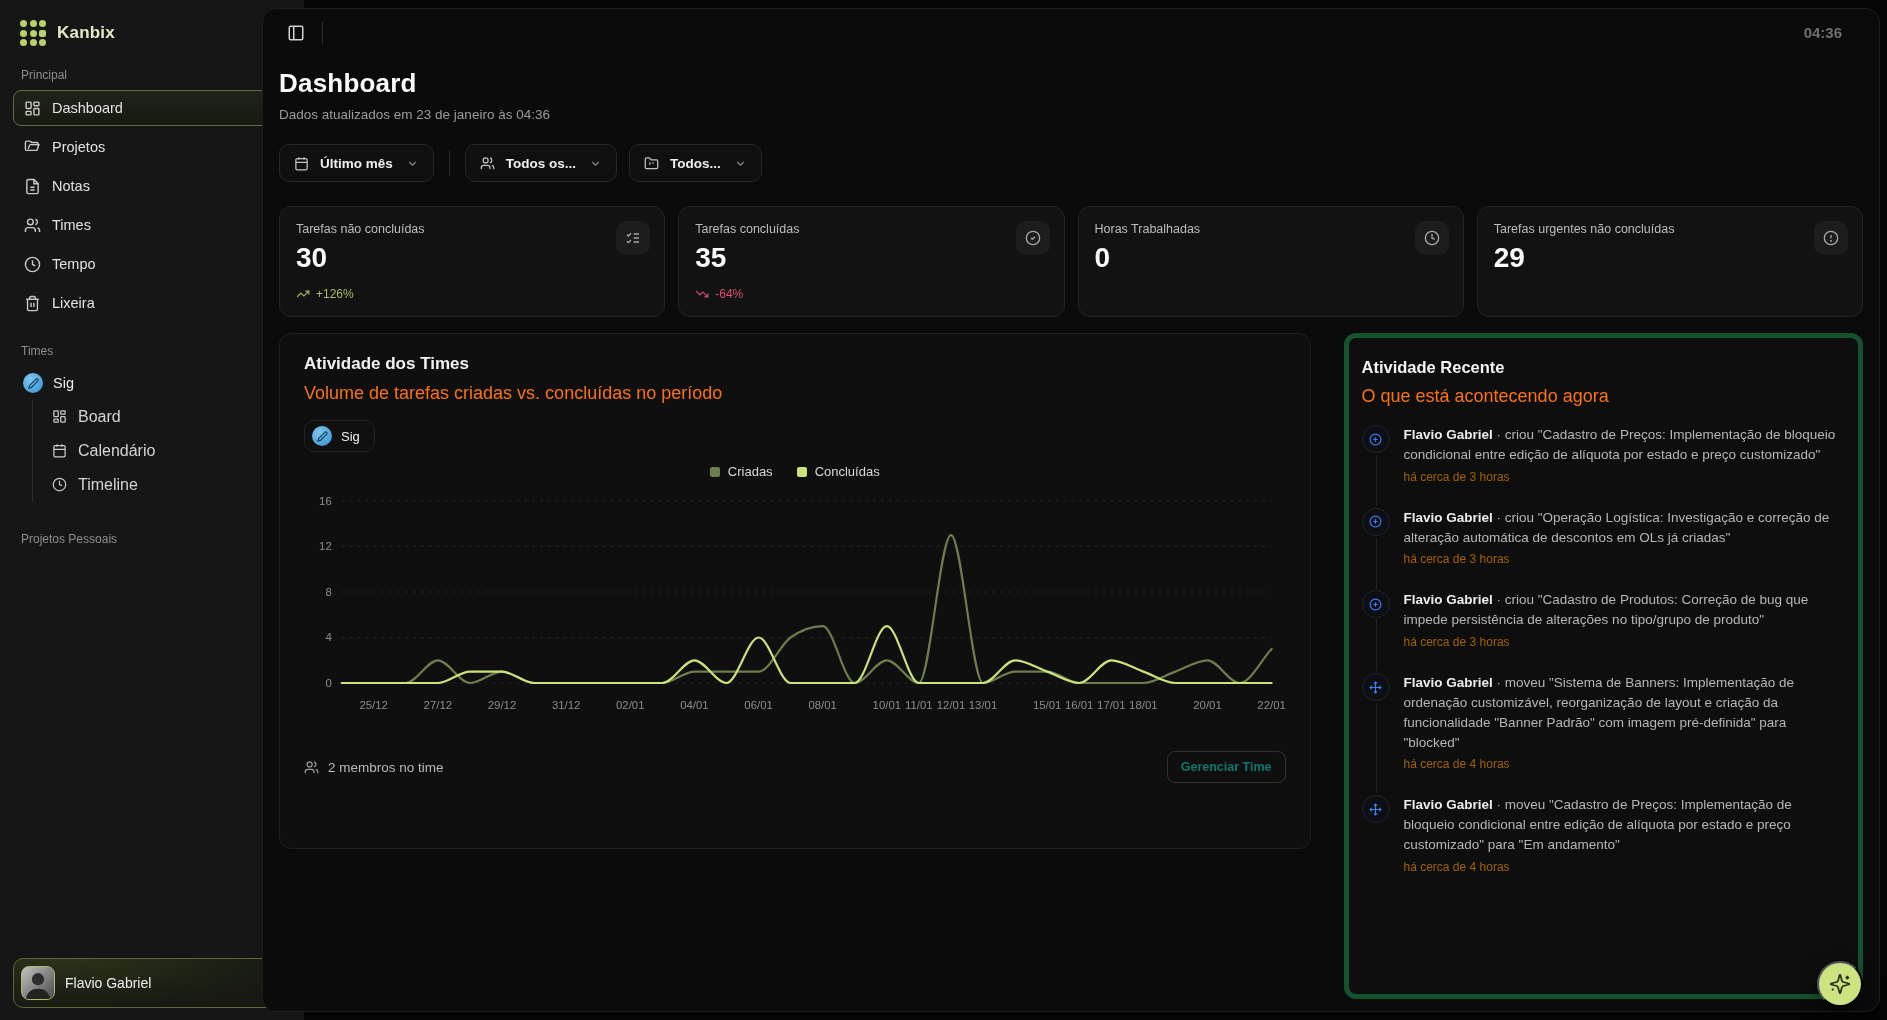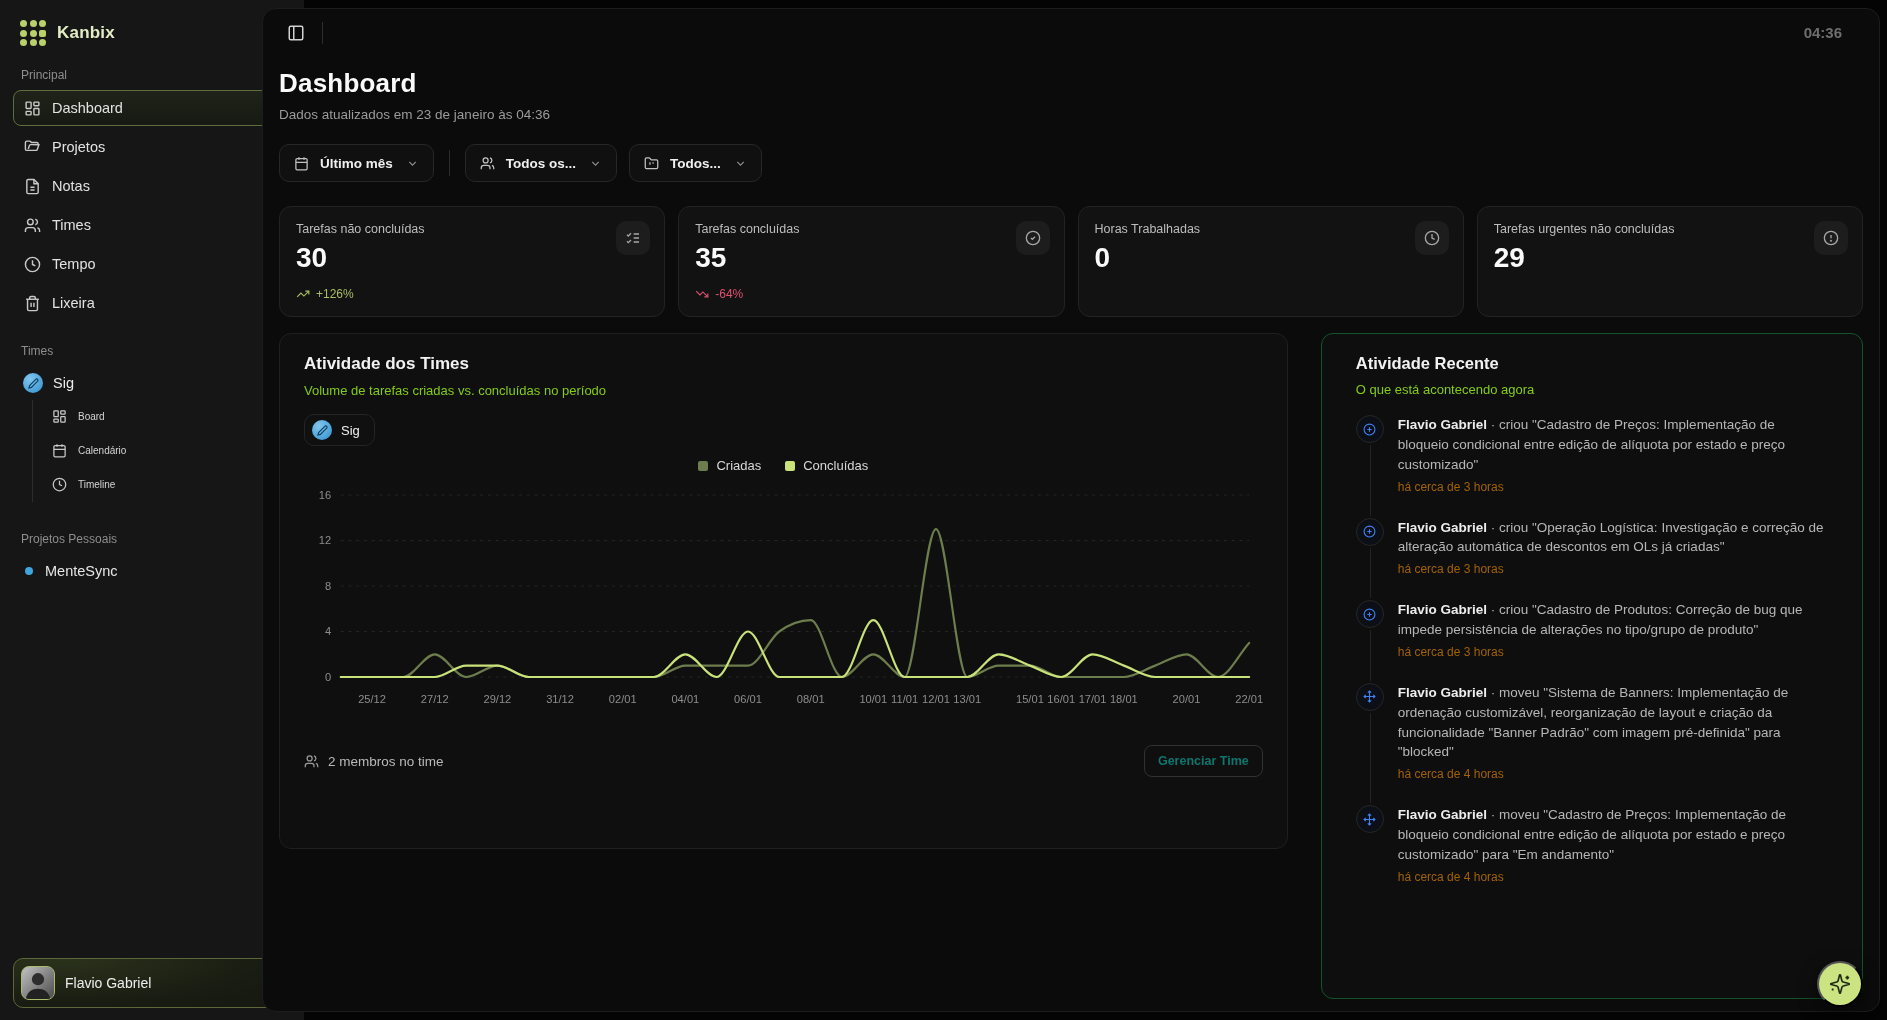--- a/index.html
+++ b/index.html
@@ -16,21 +16,21 @@
   .logo-text{font-size:17px;font-weight:bold;color:#e3edc5;letter-spacing:.2px}
   .section-label{font-size:12px;color:#8d8d8d;margin:20px 8px 8px}
   .nav-item{display:flex;align-items:center;gap:11px;height:36px;padding:0 10px;border-radius:8px;font-size:14.5px;color:#e2e2e2;border:1px solid transparent;margin-bottom:3px;cursor:pointer}
   .nav-item svg{width:17px;height:17px;color:#c9c9c9;flex:none}
   .nav-item.active{border-color:#5f6c3e;background:linear-gradient(180deg,#20231a,#171a12)}
   .nav-badge{margin-left:auto;font-size:13px;color:#d5d9bd}
   .team-row{display:flex;align-items:center;gap:10px;padding:7px 10px;font-size:14.5px;color:#ececec;cursor:pointer}
   .team-avatar{width:20px;height:20px;border-radius:50%;background:radial-gradient(circle at 35% 30%,#82c6ee,#2f8fcd);display:flex;align-items:center;justify-content:center;flex:none}
   .team-avatar svg{width:11px;height:11px;color:#0d3c5e}
   .subnav{margin-left:19px;border-left:1px solid #2c2c2c;padding-left:8px}
-  .subnav .nav-item{height:33px;font-size:10px;color:#d4d4d4;margin-bottom:1px}
+  .subnav .nav-item{height:33px;font-size:16px;color:#d4d4d4;margin-bottom:1px}
   .subnav .nav-item svg{width:15px;height:15px}
   .proj-row{display:flex;align-items:center;gap:12px;padding:9px 12px;font-size:14.5px;color:#e6e6e6;cursor:pointer}
   .proj-dot{width:8px;height:8px;border-radius:50%;background:#3da6dc;flex:none}
   .user-card{margin-top:auto;display:flex;align-items:center;gap:10px;padding:7px 10px 7px 7px;border:1px solid #5c673c;border-radius:10px;background:radial-gradient(130% 170% at 18% 0%,#2b321b 0%,#191c12 55%,#141511 100%);cursor:pointer}
   .user-avatar{width:34px;height:34px;border-radius:8px;border:1.5px solid #a9bc6c;background:linear-gradient(135deg,#bdbdbd,#4f4f4f);overflow:hidden;position:relative;flex:none}
   .user-avatar svg{position:absolute;inset:0;width:100%;height:100%}
   .user-name{font-size:14px;color:#ededed}
   .kebab{margin-left:auto;color:#c6c6c6;width:16px;height:16px;cursor:pointer}
 
   
@@ -55,33 +55,33 @@
   .stat-value{font-size:28px;font-weight:bold;color:#fafafa;margin-top:6px}
   .stat-icon{position:absolute;top:14px;right:14px;width:34px;height:34px;border-radius:10px;background:#1d1d1d;display:flex;align-items:center;justify-content:center;color:#a6a6a6}
   .stat-icon svg{width:16px;height:16px}
   .stat-trend{display:flex;align-items:center;gap:6px;font-size:12px;margin-top:13px}
   .stat-trend svg{width:14px;height:14px}
   .trend-up{color:#a9bf63}.trend-down{color:#df5271}
 
   .columns{display:flex;gap:33px;margin-top:16px;align-items:flex-start}
   .chart-card{flex:2.03;background:#0f0f0f;border:1px solid #1f1f1f;border-radius:12px;padding:20px 24px 22px;min-height:516px}
   .card-title{font-size:17px;font-weight:600;color:#f2f2f2}
-  .card-sub{font-size:13px;color:#84cc16;margin-top:9px}
+  .card-sub{font-size:18px;color:#f97316;margin-top:9px}
   .team-chip{display:inline-flex;align-items:center;gap:9px;margin-top:16px;border:1px solid #242424;border-radius:10px;padding:5px 14px 5px 7px;font-size:13px;color:#f0f0f0;background:#101010;cursor:pointer}
   .legend{display:flex;justify-content:center;gap:24px;margin-top:12px;font-size:13px;color:#d8d8d8}
   .legend-entry{display:flex;align-items:center}
   .legend .sw{width:10px;height:10px;border-radius:2px;display:inline-block;margin-right:8px}
   #activity-chart{width:100%;height:244px;margin-top:4px}
   #activity-chart text{font-family:"Liberation Sans",sans-serif;font-size:11.5px;fill:#8d8d8d}
   .chart-footer{display:flex;align-items:center;margin-top:24px}
   .members{display:flex;align-items:center;gap:9px;font-size:13.5px;color:#b9b9b9}
   .members svg{width:15px;height:15px;color:#9a9a9a}
   .manage-btn{margin-left:auto;border:1px solid #313131;background:transparent;color:#0f766e;font-size:12.5px;font-weight:600;border-radius:8px;padding:8px 13px;cursor:pointer;font-family:inherit}
 
-  .activity-card{flex:1;background:#0e0e0e;border:1px solid #14532d;border-radius:12px;padding:20px 34px 24px;min-height:666px}
+  .activity-card{flex:1;background:#0e0e0e;border:5px solid #14532d;border-radius:12px;padding:20px 13px 24px;min-height:666px}
   .act-list{margin-top:18px}
   .act-item{display:flex;gap:14px;position:relative;padding-bottom:24px}
   .act-item:last-child{padding-bottom:0}
   .act-item::before{content:"";position:absolute;left:14px;top:30px;bottom:2px;width:1px;background:#232323}
   .act-item:last-child::before{display:none}
   .act-icon{width:28px;height:28px;border-radius:50%;border:1px solid #262626;background:#0c1016;display:flex;align-items:center;justify-content:center;color:#3f82f7;flex:none;position:relative;z-index:1}
   .act-icon svg{width:13px;height:13px}
   .act-text{font-size:13.5px;line-height:1.47;color:#b6b6b6}
   .act-user{font-weight:bold;color:#ededed}
   .act-body::before{content:" · "}
@@ -208,24 +208,20 @@
           <svg viewBox="0 0 24 24" fill="none" stroke="currentColor" stroke-width="2" width="15" height="15">
             <circle cx="12" cy="12" r="10"></circle>
             <path d="M12 6v6l4 2"></path>
           </svg>
         </span>
       <span>Timeline</span>
     </div>
   </div>
 
   <div class="section-label" style="margin-top:30px">Projetos Pessoais</div>
-  <div class="proj-row">
-    <span class="proj-dot"></span>
-    <span>MenteSync</span>
-  </div>
 
   <div class="user-card">
     <span class="user-avatar">
       <svg viewBox="0 0 34 34">
           <rect width="34" height="34" fill="#9a9a9a"></rect>
           <rect width="34" height="34" fill="url(#gAv)"></rect>
           <defs>
             <linearGradient id="gAv" x1="0" y1="0" x2="1" y2="1">
               <stop offset="0" stop-color="#c2c2c2"></stop>
               <stop offset="1" stop-color="#4a4a4a"></stop>

